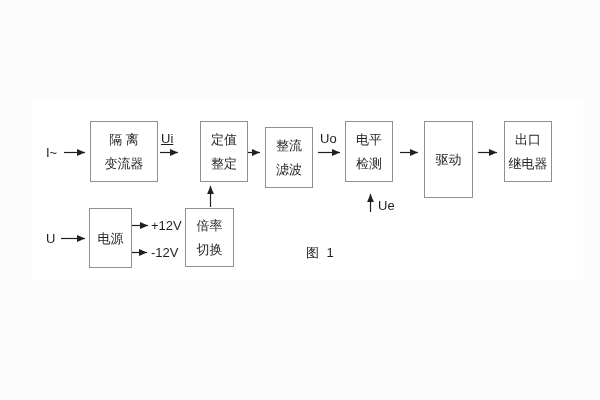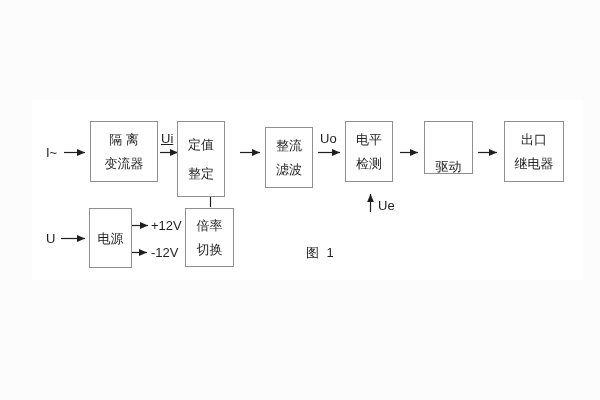--- a/index.html
+++ b/index.html
@@ -61,40 +61,40 @@
       <line x1="210.5" y1="207" x2="210.5" y2="186" marker-end="url(#ah)"></line>
       <line x1="370.5" y1="212" x2="370.5" y2="194" marker-end="url(#ah)"></line>
     </g>
   </svg>
 
   <div class="box" style="left:90px;top:121px;width:68px;height:61px;">
     <span>隔 离</span>
     <span>变流器</span>
   </div>
 
-  <div class="box" style="left:177px;top:121px;width:48px;height:76px;">
+  <div class="box" style="left:200px;top:121px;width:48px;height:61px;">
     <span>定值</span>
     <span>整定</span>
   </div>
 
   <div class="box" style="left:265px;top:127px;width:48px;height:61px;">
     <span>整流</span>
     <span>滤波</span>
   </div>
 
   <div class="box" style="left:345px;top:121px;width:48px;height:61px;">
     <span>电平</span>
     <span>检测</span>
   </div>
 
-  <div class="box" style="left:424px;top:121px;width:49px;height:53px;justify-content:flex-end;">
+  <div class="box" style="left:424px;top:121px;width:49px;height:77px;">
     <span>驱动</span>
   </div>
 
-  <div class="box" style="left:504px;top:121px;width:60px;height:61px;">
+  <div class="box" style="left:504px;top:121px;width:48px;height:61px;">
     <span>出口</span>
     <span>继电器</span>
   </div>
 
   <div class="box" style="left:185px;top:208px;width:49px;height:59px;">
     <span>倍率</span>
     <span>切换</span>
   </div>
 
   <div class="box" style="left:89px;top:208px;width:43px;height:60px;">

